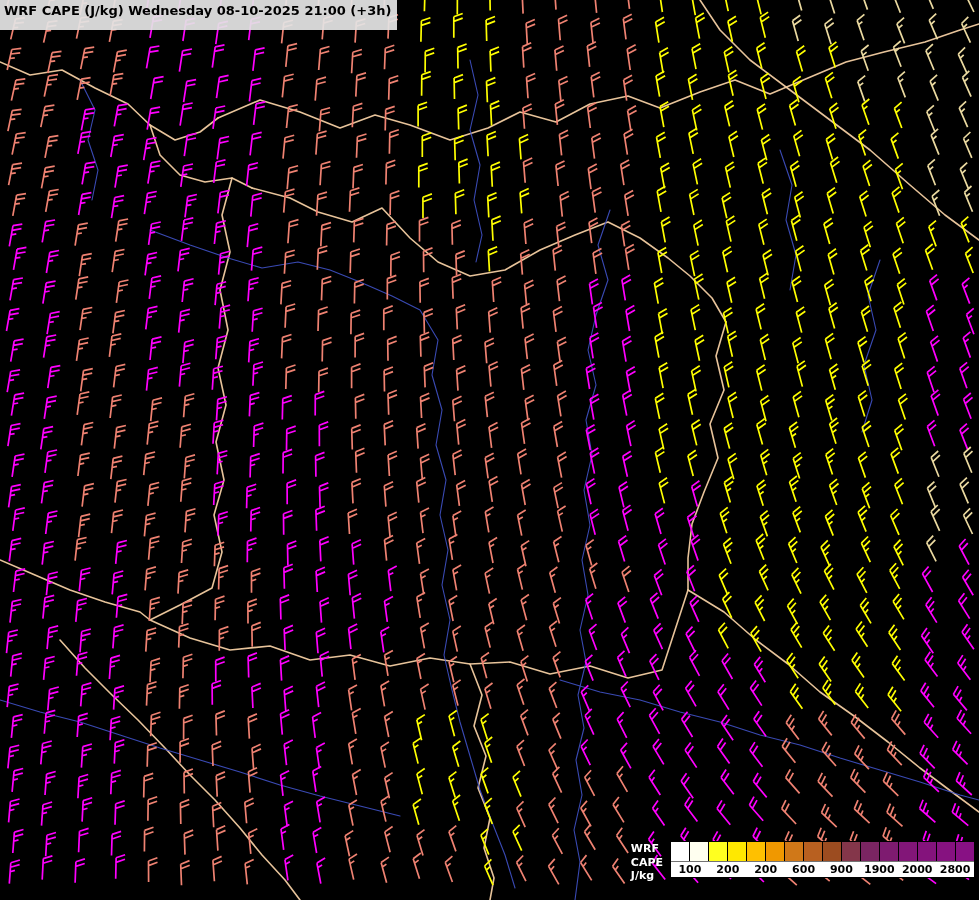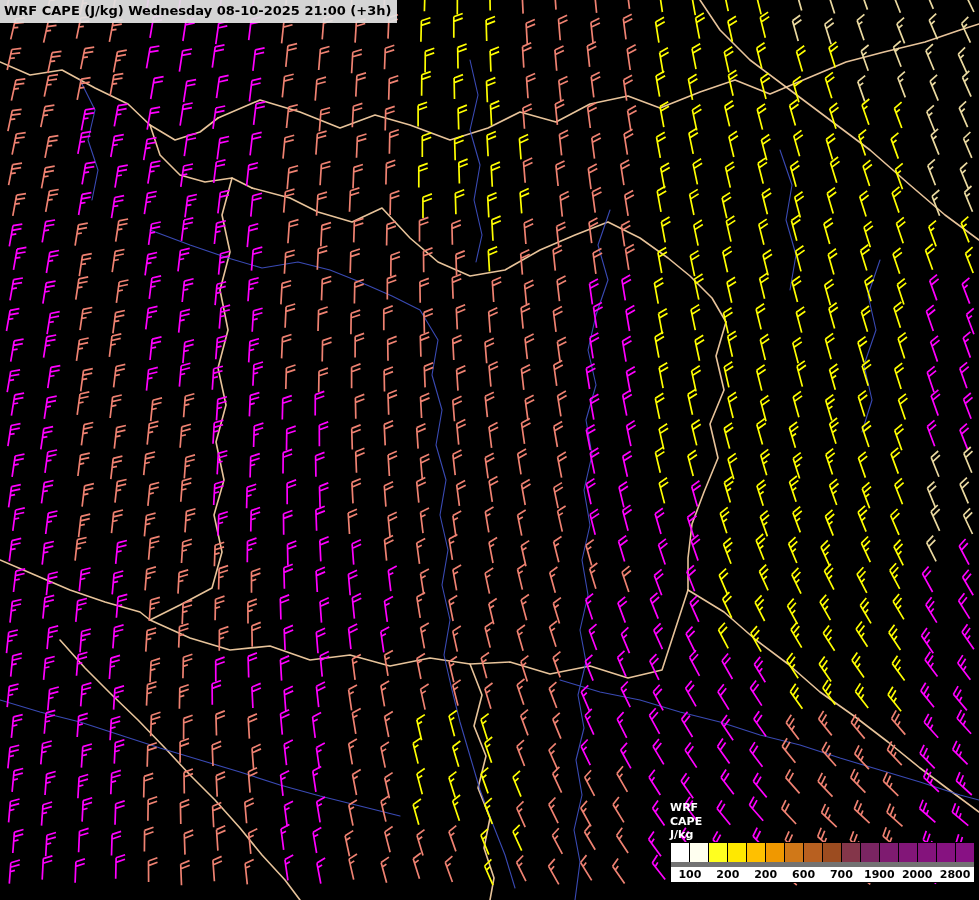--- a/index.html
+++ b/index.html
@@ -5,37 +5,37 @@
   html,body{margin:0;padding:0;background:#000;}
   .stage{
     position:relative;width:979px;height:900px;background:#000;overflow:hidden;
     font-family:"DejaVu Sans","Liberation Sans",sans-serif;
   }
   #map-svg{position:absolute;left:0;top:0;width:979px;height:900px;display:block;}
   .titlebox{
     position:absolute;left:0;top:0;z-index:5;
     background:rgba(228,228,228,0.93);color:#000;
     font-size:13px;font-weight:bold;line-height:1.4;
-    padding:2px 6px 3px 4px;white-space:nowrap;
+    padding:2px 6px 10px 4px;white-space:nowrap;
   }
   .legend{
     position:absolute;right:4px;bottom:17px;z-index:5;
-    display:flex;align-items:flex-start;flex-direction:column;
+    display:flex;align-items:flex-start;
   }
   .legend-labels{
     color:#fff;font-size:11px;font-weight:bold;line-height:1.25;
     margin-right:7px;margin-top:1px;text-align:left;
   }
   .legend-bar-wrap{border:1px solid #000;background:#fff;}
   .legend-bar{display:flex;height:19px;}
   .legend-bar .cell{width:18px;height:19px;border-right:1px solid #000;}
   .legend-bar .cell:last-child{border-right:none;}
   .legend-ticks{
     display:flex;background:#fff;color:#000;font-size:11px;font-weight:bold;
-    height:15px;line-height:15px;border-top:5px solid #737373;
+    height:15px;line-height:15px;border-top:1px solid #737373;
   }
   .legend-ticks span{flex:1;text-align:center;}
 </style>
 </head>
 <body>
 
 <div class="stage">
 
   <svg id="map-svg" viewBox="0 0 979 900" xmlns="http://www.w3.org/2000/svg">
     <rect x="0" y="0" width="979" height="900" fill="#000000"></rect>
@@ -993,21 +993,21 @@
           <div class="cell" style="background: rgb(130, 22, 120);"></div>
           <div class="cell" style="background: rgb(132, 19, 124);"></div>
           <div class="cell" style="background: rgb(134, 18, 128);"></div>
           <div class="cell" style="background: rgb(136, 17, 132);"></div>
         </div>
       <div class="legend-ticks" id="legend-ticks">
           <span>100</span>
           <span>200</span>
           <span>200</span>
           <span>600</span>
-          <span>700</span>
+          <span>900</span>
           <span>1900</span>
           <span>2000</span>
           <span>2800</span>
         </div>
     </div>
   </div>
 
 </div>
 
 </body></html>

